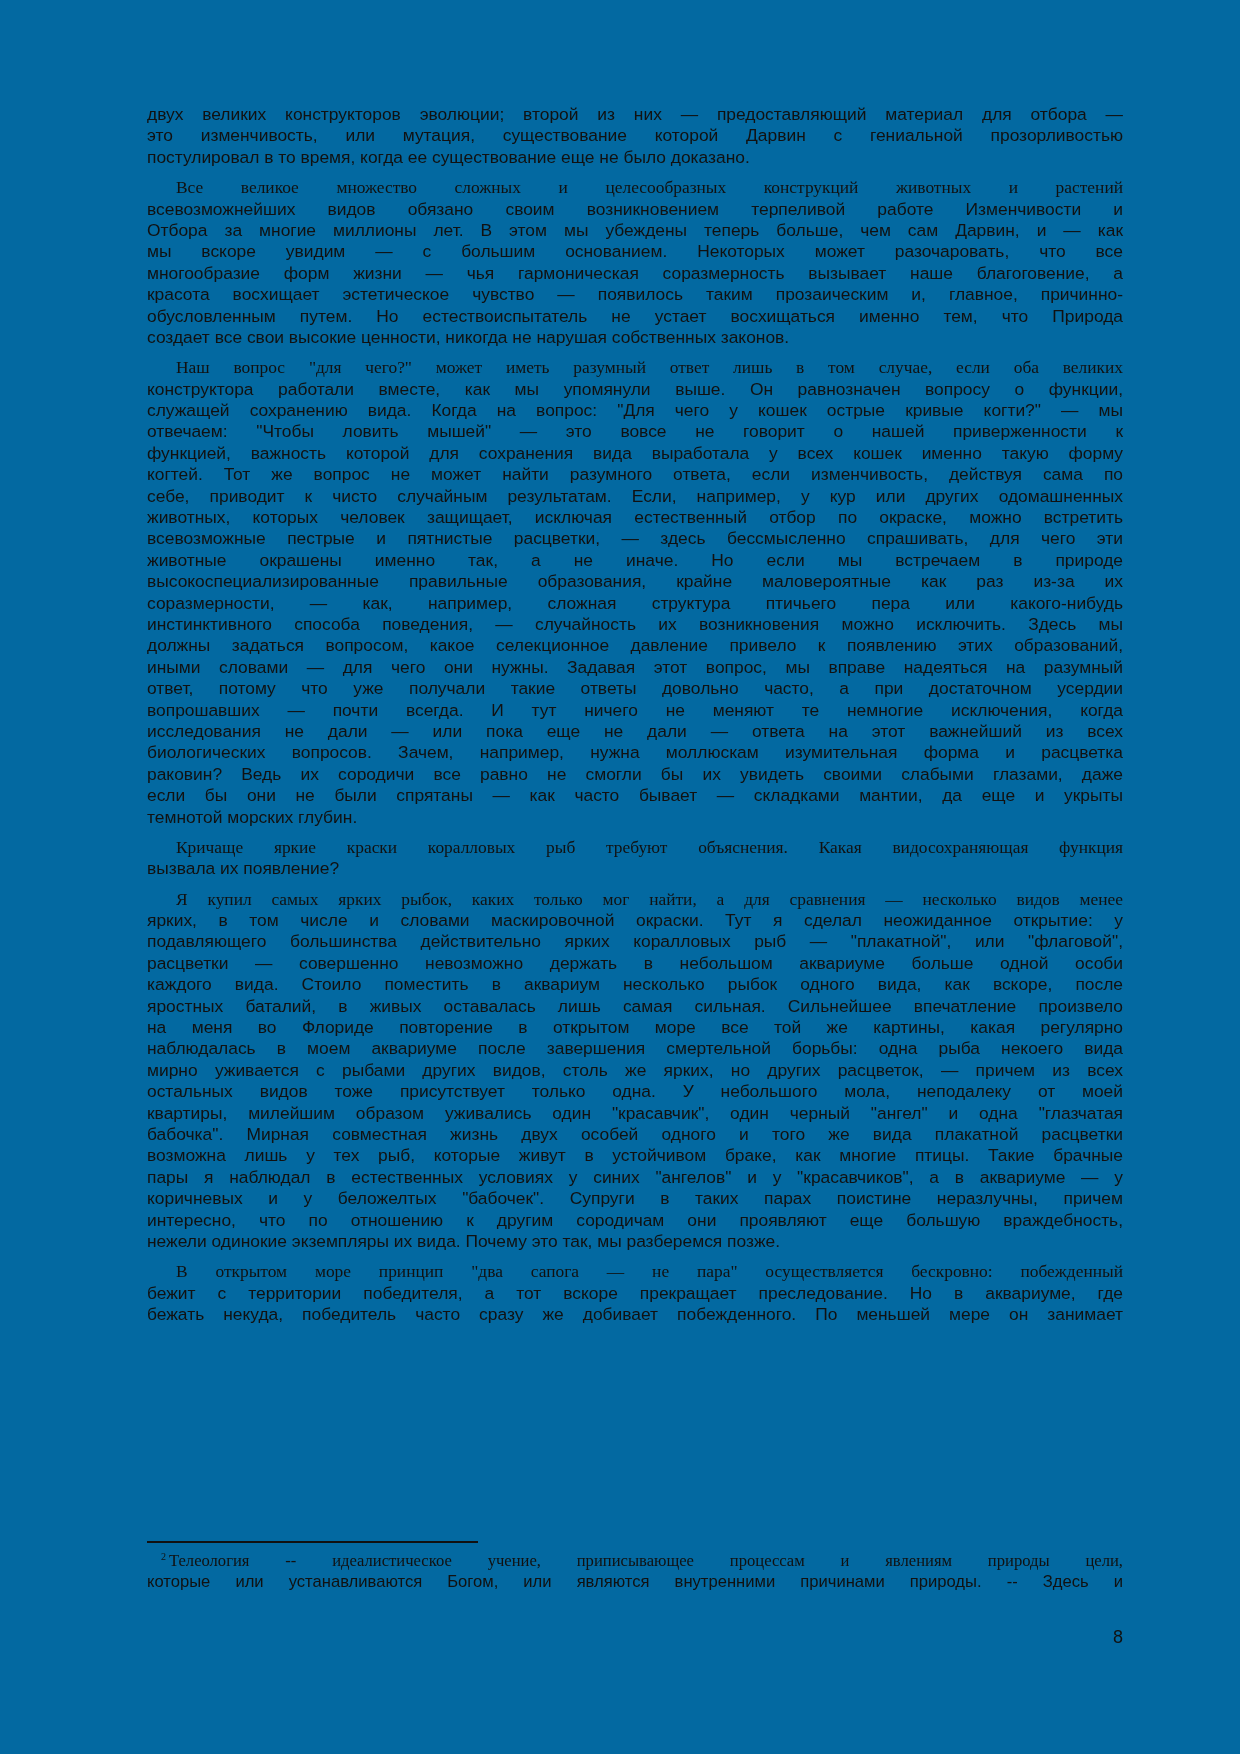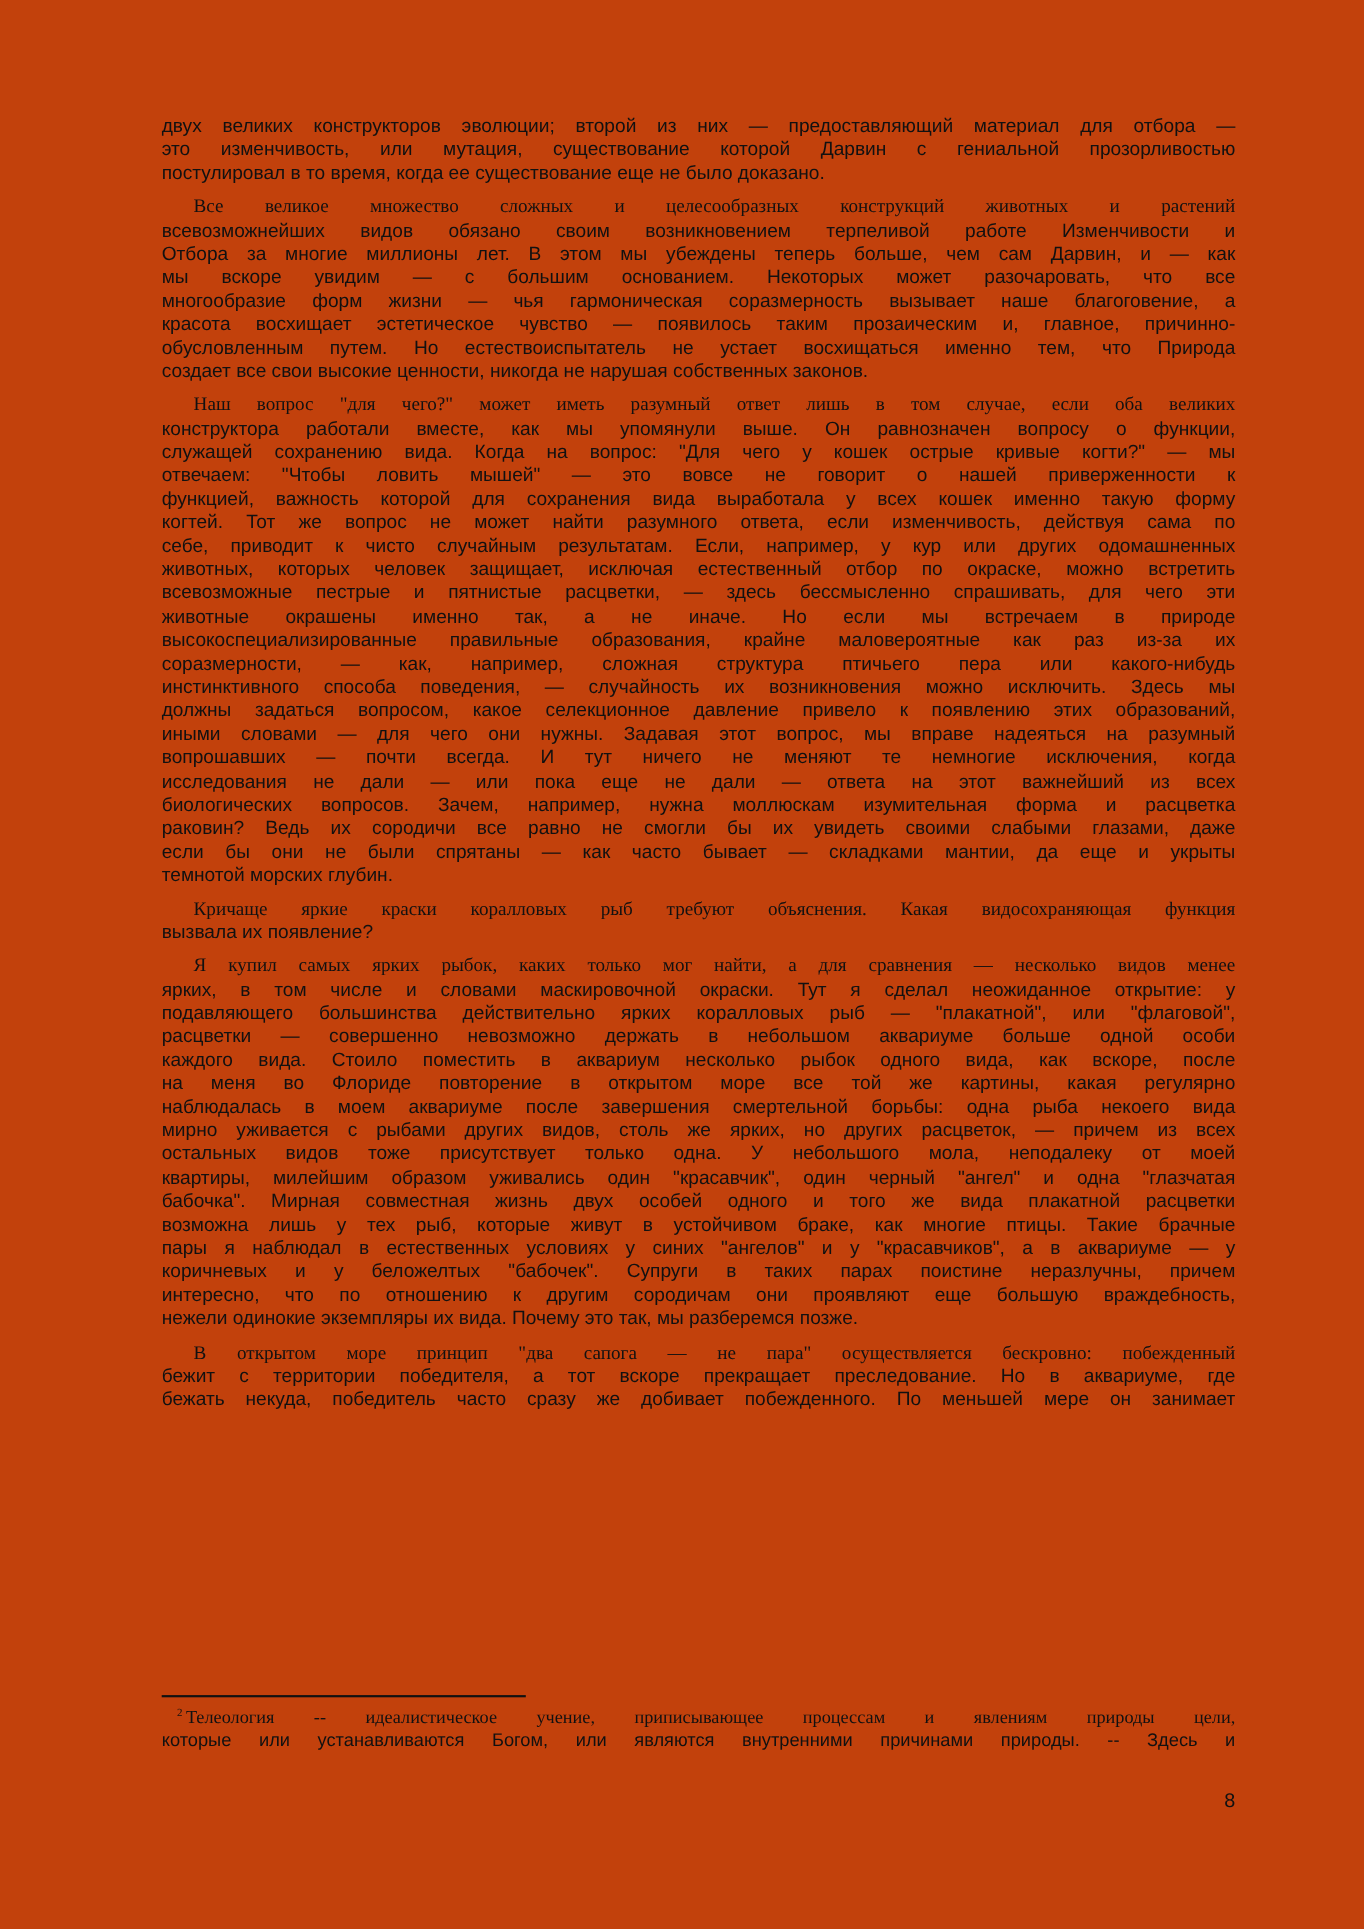--- a/index.html
+++ b/index.html
@@ -1,19 +1,19 @@
 <!DOCTYPE html>
 <html><head>
 <meta charset="utf-8">
 <style>
   html, body { margin: 0; padding: 0; background: #ffffff; }
   body { width: 1240px; height: 1754px; position: relative; overflow: hidden; }
   .page {
     position: absolute; left: 0; top: 0; width: 1240px; height: 1754px;
-    background: #c2410c; color: #111111;
+    background: #0369a1; color: #111111;
     font-family: "Liberation Sans", sans-serif;
   }
   .body-text { position: absolute; left: 147px; top: 104px; width: 976px; }
   .para { margin: 0 0 9px 0; }
   .line {
     display: block; font-size: 17.4px; line-height: 21.4px; height: 21.4px;
     white-space: nowrap; text-align: justify; text-align-last: justify;
   }
   .line.last { text-align-last: left; }
   .line.indent { text-indent: 29px; font-family: Liberation Serif, serif; }
@@ -63,39 +63,41 @@
       <span class="line">когтей. Тот же вопрос не может найти разумного ответа, если изменчивость, действуя сама по</span>
       <span class="line">себе, приводит к чисто случайным результатам. Если, например, у кур или других одомашненных</span>
       <span class="line">животных, которых человек защищает, исключая естественный отбор по окраске, можно встретить</span>
       <span class="line">всевозможные пестрые и пятнистые расцветки, — здесь бессмысленно спрашивать, для чего эти</span>
       <span class="line">животные окрашены именно так, а не иначе. Но если мы встречаем в природе</span>
       <span class="line">высокоспециализированные правильные образования, крайне маловероятные как раз из-за их</span>
       <span class="line">соразмерности, — как, например, сложная структура птичьего пера или какого-нибудь</span>
       <span class="line">инстинктивного способа поведения, — случайность их возникновения можно исключить. Здесь мы</span>
       <span class="line">должны задаться вопросом, какое селекционное давление привело к появлению этих образований,</span>
       <span class="line">иными словами — для чего они нужны. Задавая этот вопрос, мы вправе надеяться на разумный</span>
+      <span class="line">ответ, потому что уже получали такие ответы довольно часто, а при достаточном усердии</span>
       <span class="line">вопрошавших — почти всегда. И тут ничего не меняют те немногие исключения, когда</span>
       <span class="line">исследования не дали — или пока еще не дали — ответа на этот важнейший из всех</span>
       <span class="line">биологических вопросов. Зачем, например, нужна моллюскам изумительная форма и расцветка</span>
       <span class="line">раковин? Ведь их сородичи все равно не смогли бы их увидеть своими слабыми глазами, даже</span>
       <span class="line">если бы они не были спрятаны — как часто бывает — складками мантии, да еще и укрыты</span>
       <span class="line last">темнотой морских глубин.</span>
     </p>
 
     <p class="para">
       <span class="line indent">Кричаще яркие краски коралловых рыб требуют объяснения. Какая видосохраняющая функция</span>
       <span class="line last">вызвала их появление?</span>
     </p>
 
     <p class="para">
       <span class="line indent">Я купил самых ярких рыбок, каких только мог найти, а для сравнения — несколько видов менее</span>
       <span class="line">ярких, в том числе и словами маскировочной окраски. Тут я сделал неожиданное открытие: у</span>
       <span class="line">подавляющего большинства действительно ярких коралловых рыб — "плакатной", или "флаговой",</span>
       <span class="line">расцветки — совершенно невозможно держать в небольшом аквариуме больше одной особи</span>
       <span class="line">каждого вида. Стоило поместить в аквариум несколько рыбок одного вида, как вскоре, после</span>
+      <span class="line">яростных баталий, в живых оставалась лишь самая сильная. Сильнейшее впечатление произвело</span>
       <span class="line">на меня во Флориде повторение в открытом море все той же картины, какая регулярно</span>
       <span class="line">наблюдалась в моем аквариуме после завершения смертельной борьбы: одна рыба некоего вида</span>
       <span class="line">мирно уживается с рыбами других видов, столь же ярких, но других расцветок, — причем из всех</span>
       <span class="line">остальных видов тоже присутствует только одна. У небольшого мола, неподалеку от моей</span>
       <span class="line">квартиры, милейшим образом уживались один "красавчик", один черный "ангел" и одна "глазчатая</span>
       <span class="line">бабочка". Мирная совместная жизнь двух особей одного и того же вида плакатной расцветки</span>
       <span class="line">возможна лишь у тех рыб, которые живут в устойчивом браке, как многие птицы. Такие брачные</span>
       <span class="line">пары я наблюдал в естественных условиях у синих "ангелов" и у "красавчиков", а в аквариуме — у</span>
       <span class="line">коричневых и у беложелтых "бабочек". Супруги в таких парах поистине неразлучны, причем</span>
       <span class="line">интересно, что по отношению к другим сородичам они проявляют еще большую враждебность,</span>

